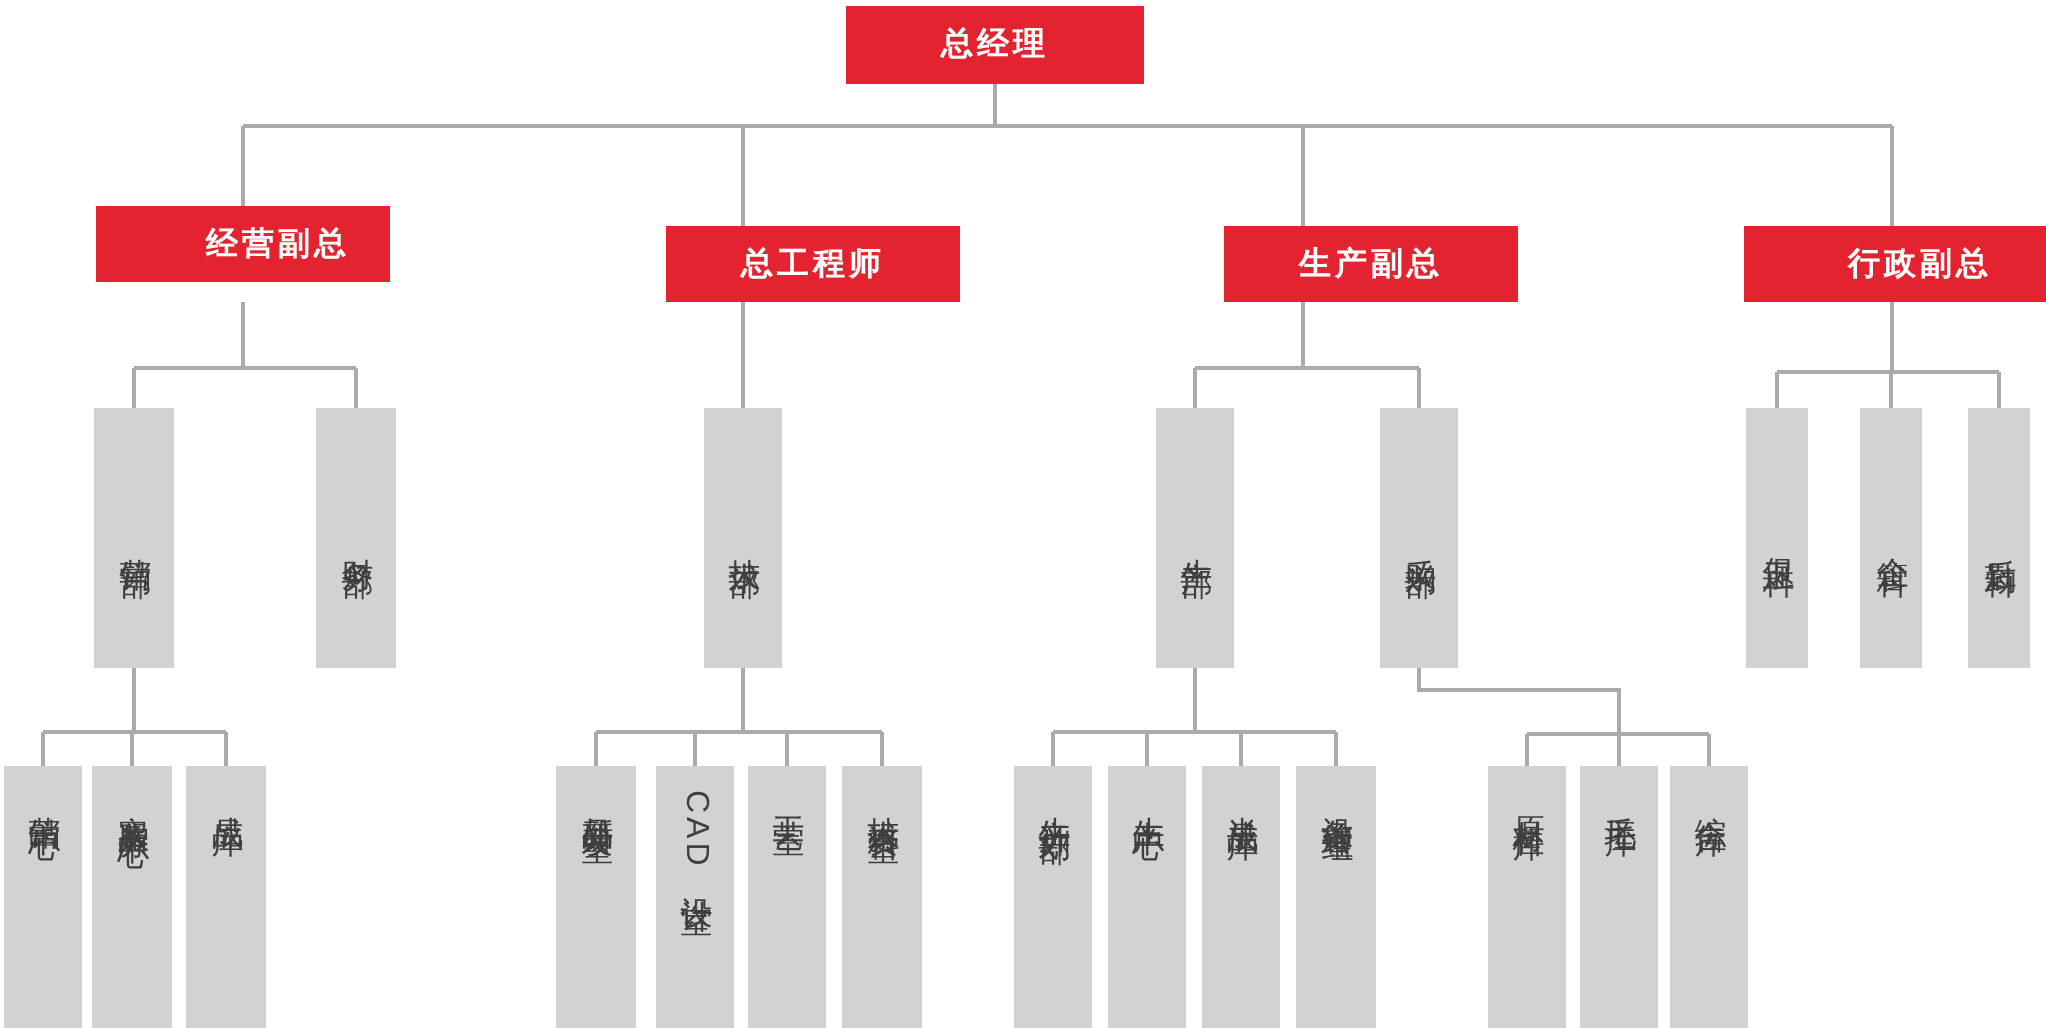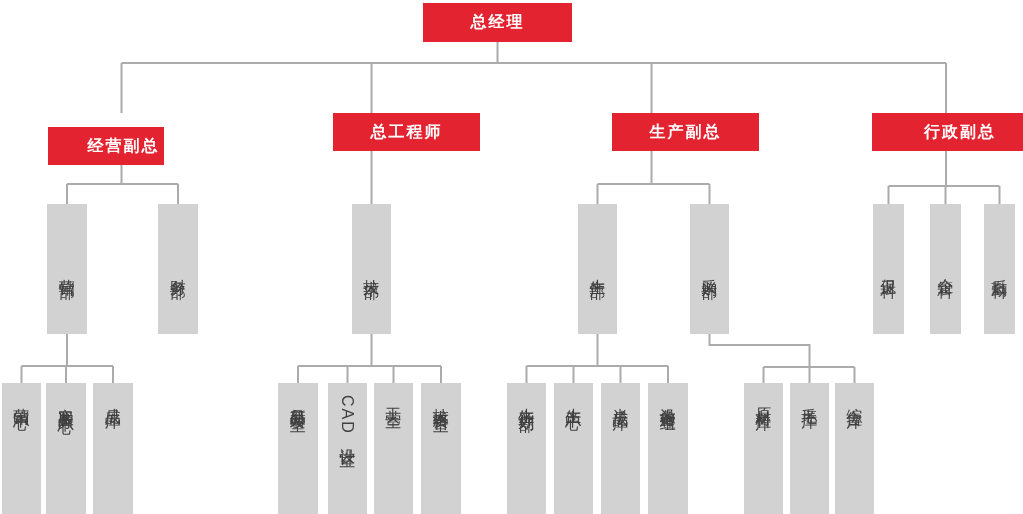--- a/index.html
+++ b/index.html
@@ -99,21 +99,21 @@
       <polyline points="668,366 668,383" fill="none" stroke="#ababab" stroke-width="2"></polyline>
       <polyline points="709.5,334 709.5,345 809.5,345 809.5,367" fill="none" stroke="#ababab" stroke-width="2"></polyline>
       <polyline points="763.5,367 854.5,367" fill="none" stroke="#ababab" stroke-width="2"></polyline>
       <polyline points="763.5,367 763.5,383" fill="none" stroke="#ababab" stroke-width="2"></polyline>
       <polyline points="809.5,367 809.5,383" fill="none" stroke="#ababab" stroke-width="2"></polyline>
       <polyline points="854.5,367 854.5,383" fill="none" stroke="#ababab" stroke-width="2"></polyline>
     </svg>
 <div class="hbox" style="left: 423px; top: 3px; width: 149px; height: 39px; text-align: right;">
       <span class="lbl">总经理</span>
     </div>
-    <div class="hbox" style="left: 48px; top: 127px; width: 116px; height: 38px; padding-left: 35px;">
+    <div class="hbox" style="left: 48px; top: 103px; width: 147px; height: 38px; padding-left: 35px;">
       <span class="lbl">经营副总</span>
     </div>
     <div class="hbox" style="left: 310px; top: 113px; width: 147px; height: 38px; margin-left: 23px;">
       <span class="lbl">总工程师</span>
     </div>
     <div class="hbox" style="left: 612px; top: 113px; width: 147px; height: 38px;">
       <span class="lbl">生产副总</span>
     </div>
     <div class="hbox" style="left: 872px; top: 113px; width: 176px; height: 38px;">
       <span class="lbl">行政副总</span>

